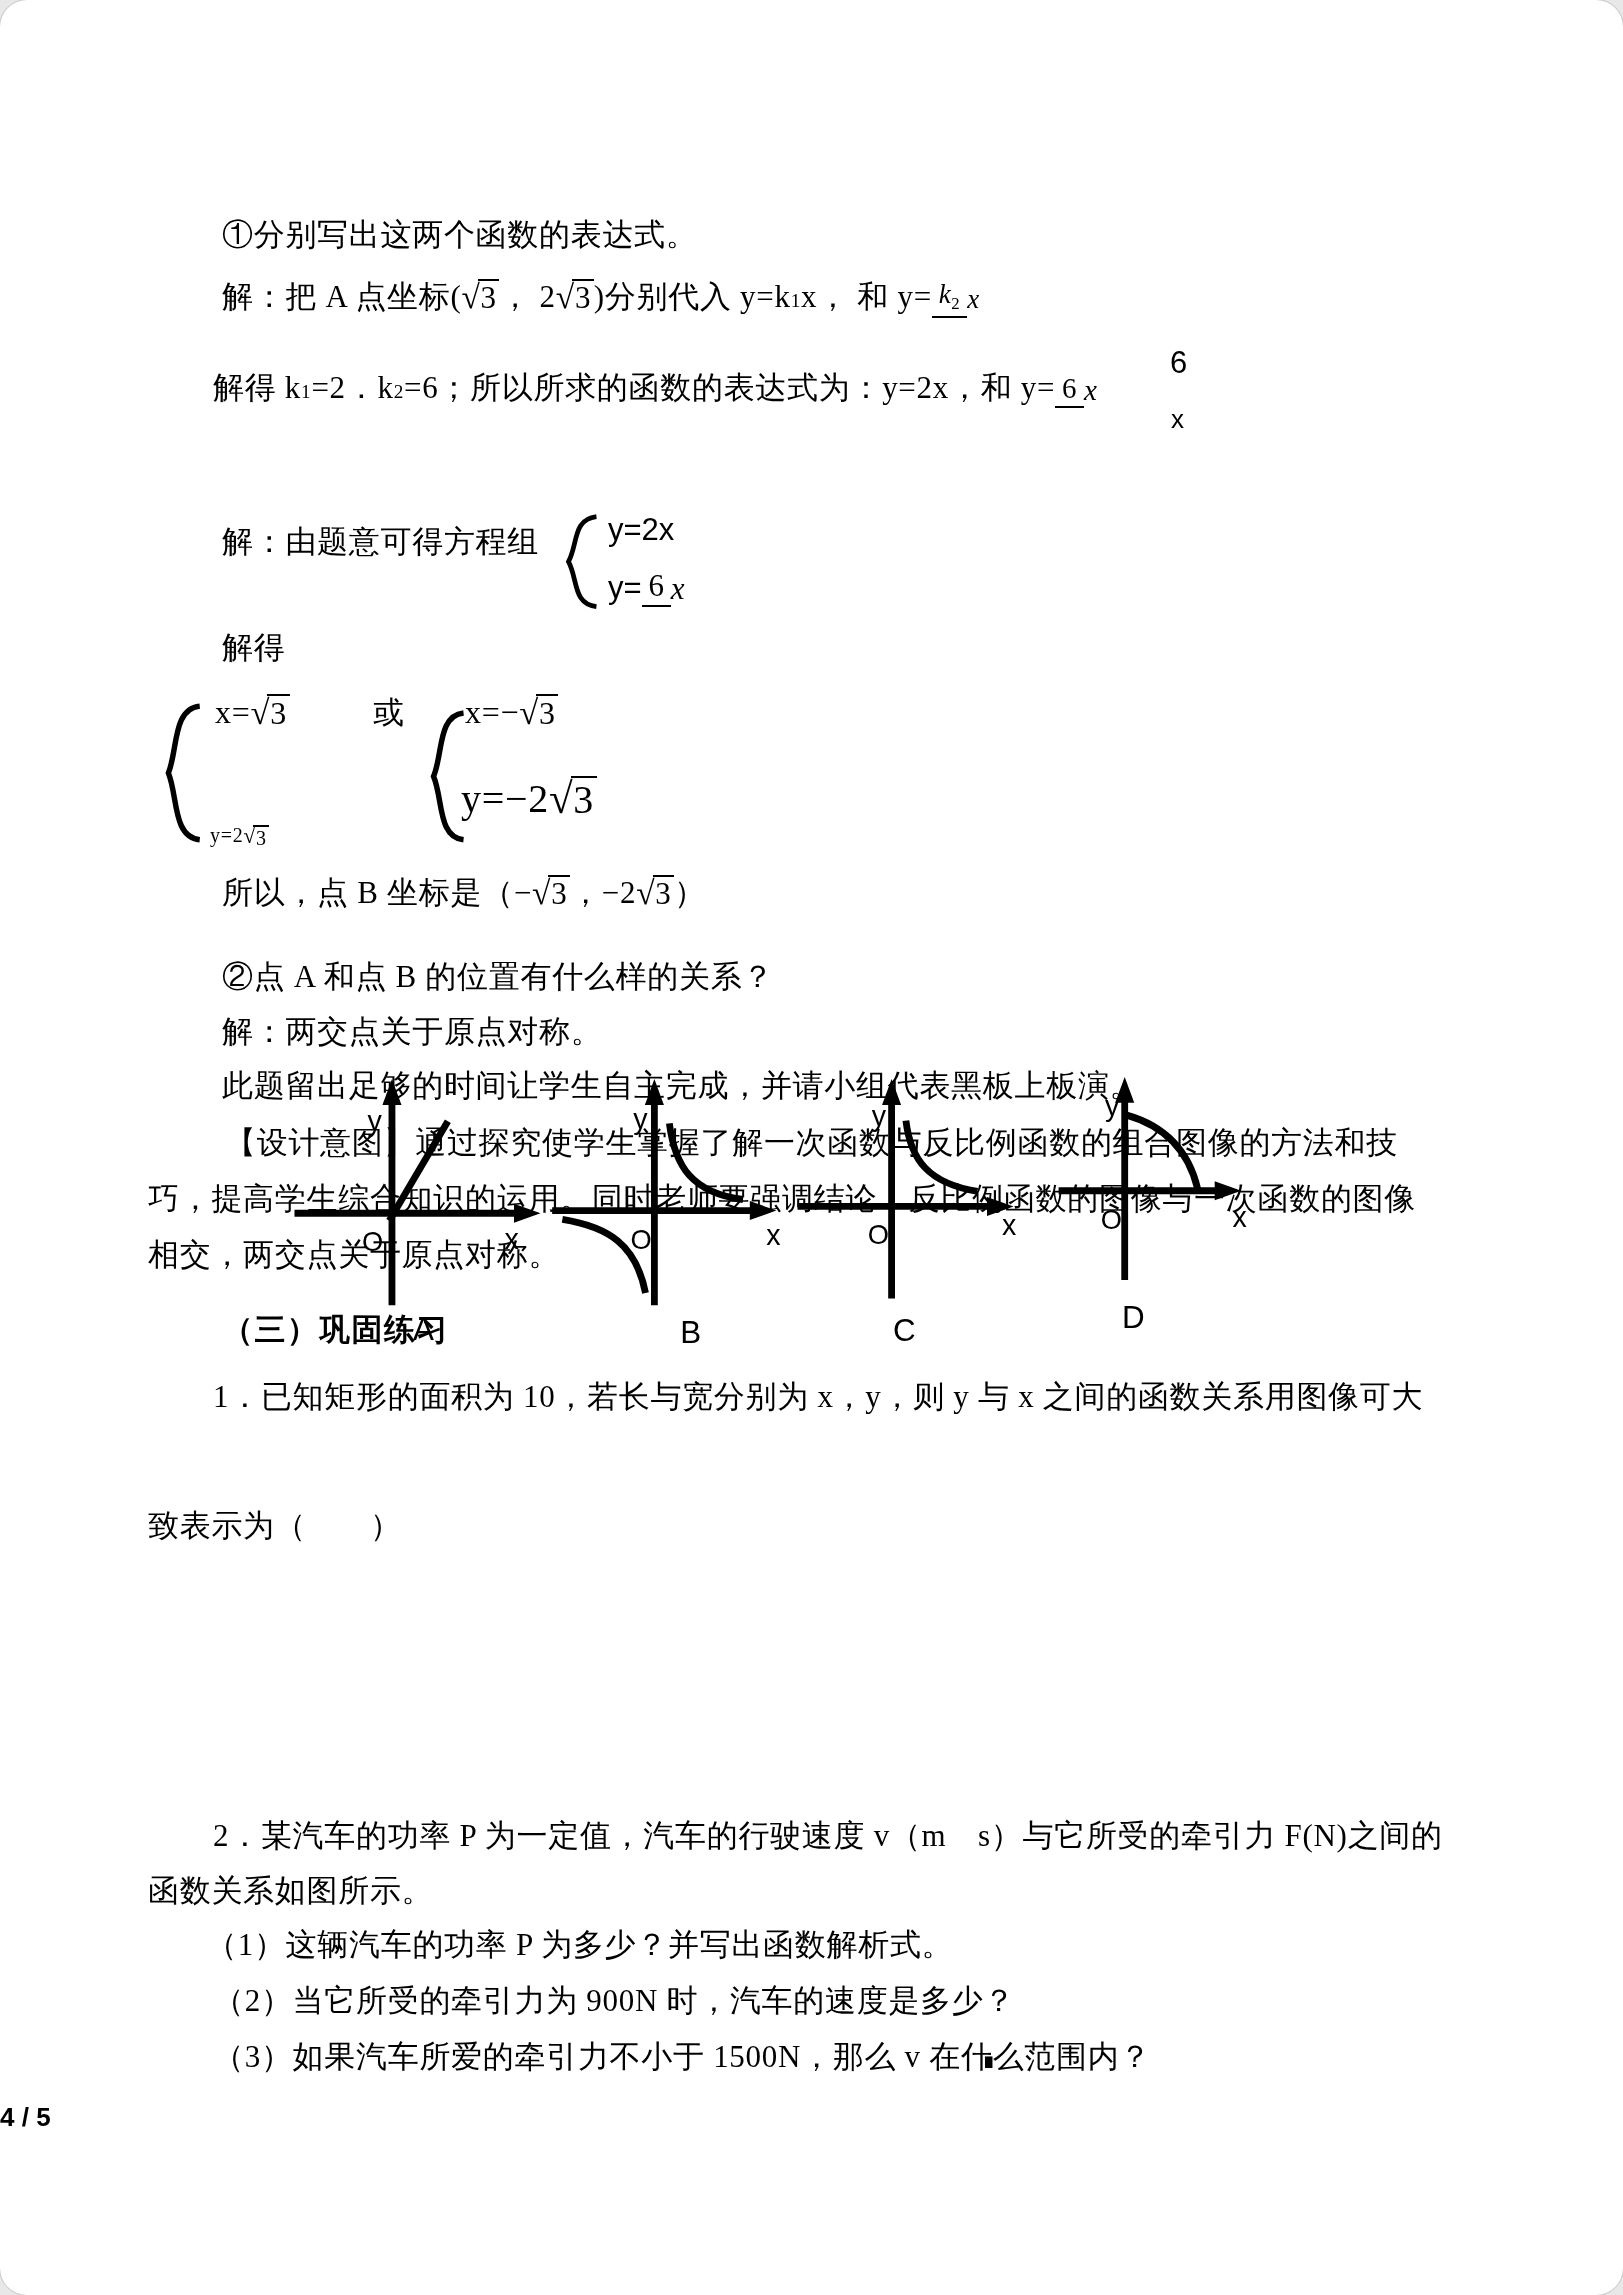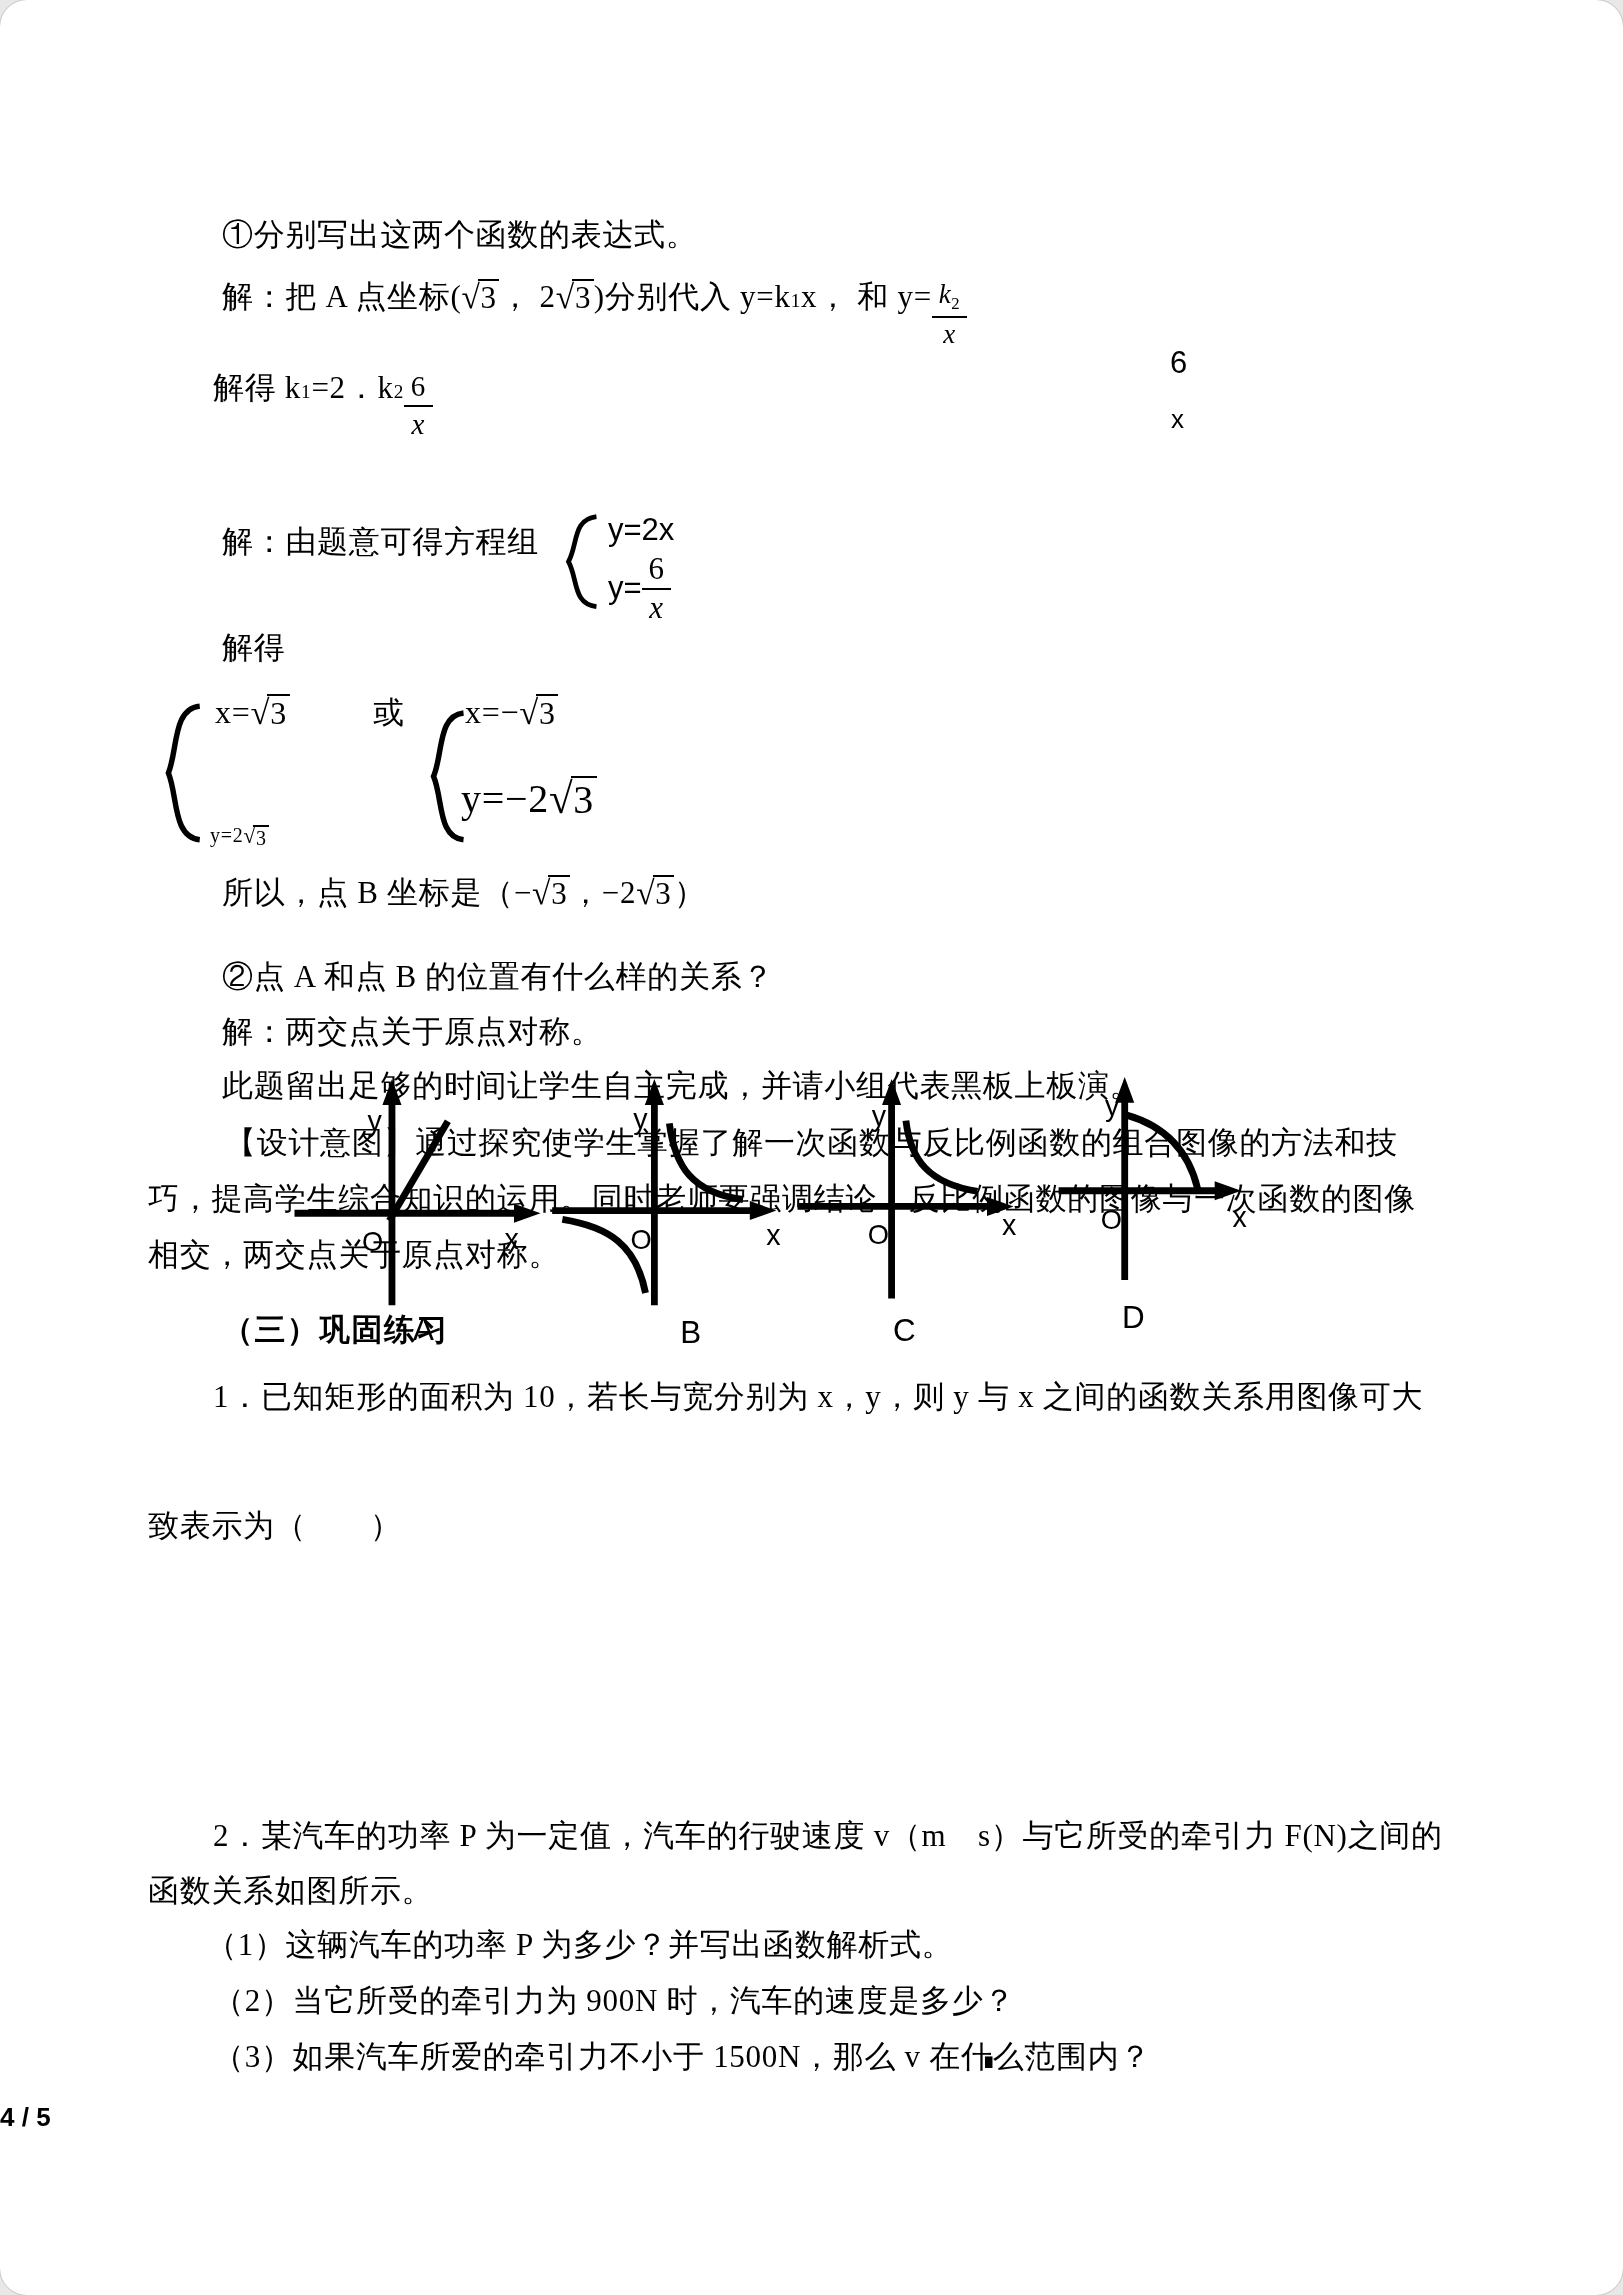--- a/index.html
+++ b/index.html
@@ -29,41 +29,41 @@
     letter-spacing:1.4px;
   }
   .sans{font-family:"Liberation Sans", sans-serif;}
   sub{font-size:0.62em;}
   i{font-style:italic;}
   
   .sq{display:inline-flex;align-items:flex-start;line-height:1;}
   .sq .rs{font-size:1.08em;line-height:1;margin-right:-2.7px;transform:translateY(0.7px);}
   .sq .rad{border-top:2px solid #000;padding:1.4px 2.7px 0 2.7px;line-height:1.05;}
   
-  .vfrac{display:inline-flex;flex-direction:column;align-items:center;line-height:1.05;align-self:center;}
+  .vfrac{display:inline-flex;align-items:center;line-height:1.05;align-self:center;}
   .vfrac .n{border-bottom:2.7px solid #000;padding:1.4px 6.8px 2.7px 6.8px;}
   .vfrac .d{padding-top:2px;}
   .abs{position:absolute;white-space:pre;}
   .eqrow{position:absolute;display:flex;align-items:center;white-space:pre;}
   svg.overlay{position:absolute;left:0;top:0;pointer-events:none;}
   svg text{font-family:"Liberation Sans", sans-serif;}
 </style>
 </head>
 <body>
 
 <div class="page">
 
   <div class="tline" style="left:222px;top:217px">①分别写出这两个函数的表达式。</div>
 
   <div class="tline" style="left:222px;top:279px">
     <span>解：把 A 点坐标(</span><span class="sq"><span class="rs">√</span><span class="rad">3</span></span><span>， 2</span><span class="sq"><span class="rs">√</span><span class="rad">3</span></span><span>)分别代入 y=k</span><sub>1</sub><span>x， 和 y=</span><span class="vfrac" style="font-size:27px"><span class="n"><i>k</i><sub>2</sub></span><span class="d"><i>x</i></span></span>
   </div>
 
   <div class="tline" style="left:213px;top:370px">
-    <span>解得 k</span><sub>1</sub><span>=2．k</span><sub>2</sub><span class="vfrac" style="font-size:29px"><span class="n">6</span><span class="d"><i>x</i></span></span>
+    <span>解得 k</span><sub>1</sub><span>=2．k</span><sub>2</sub><span>=6；所以所求的函数的表达式为：y=2x，和 y=</span><span class="vfrac" style="font-size:29px"><span class="n">6</span><span class="d"><i>x</i></span></span>
   </div>
 
   <div class="abs sans" style="left:1170px;top:346px;font-size:31px;line-height:33px">6</div>
   <div class="abs sans" style="left:1171px;top:406px;font-size:26px;line-height:27px">x</div>
 
   <div class="tline" style="left:222px;top:524px">解：由题意可得方程组</div>
 
   <div class="abs sans" style="left:608px;top:513px;font-size:31px;line-height:33px">y=2x</div>
   <div class="eqrow" style="left:608px;top:550px;height:76px">
     <span class="sans" style="font-size:31px">y=</span><span class="vfrac" style="font-size:31px"><span class="n">6</span><span class="d"><i>x</i></span></span>

